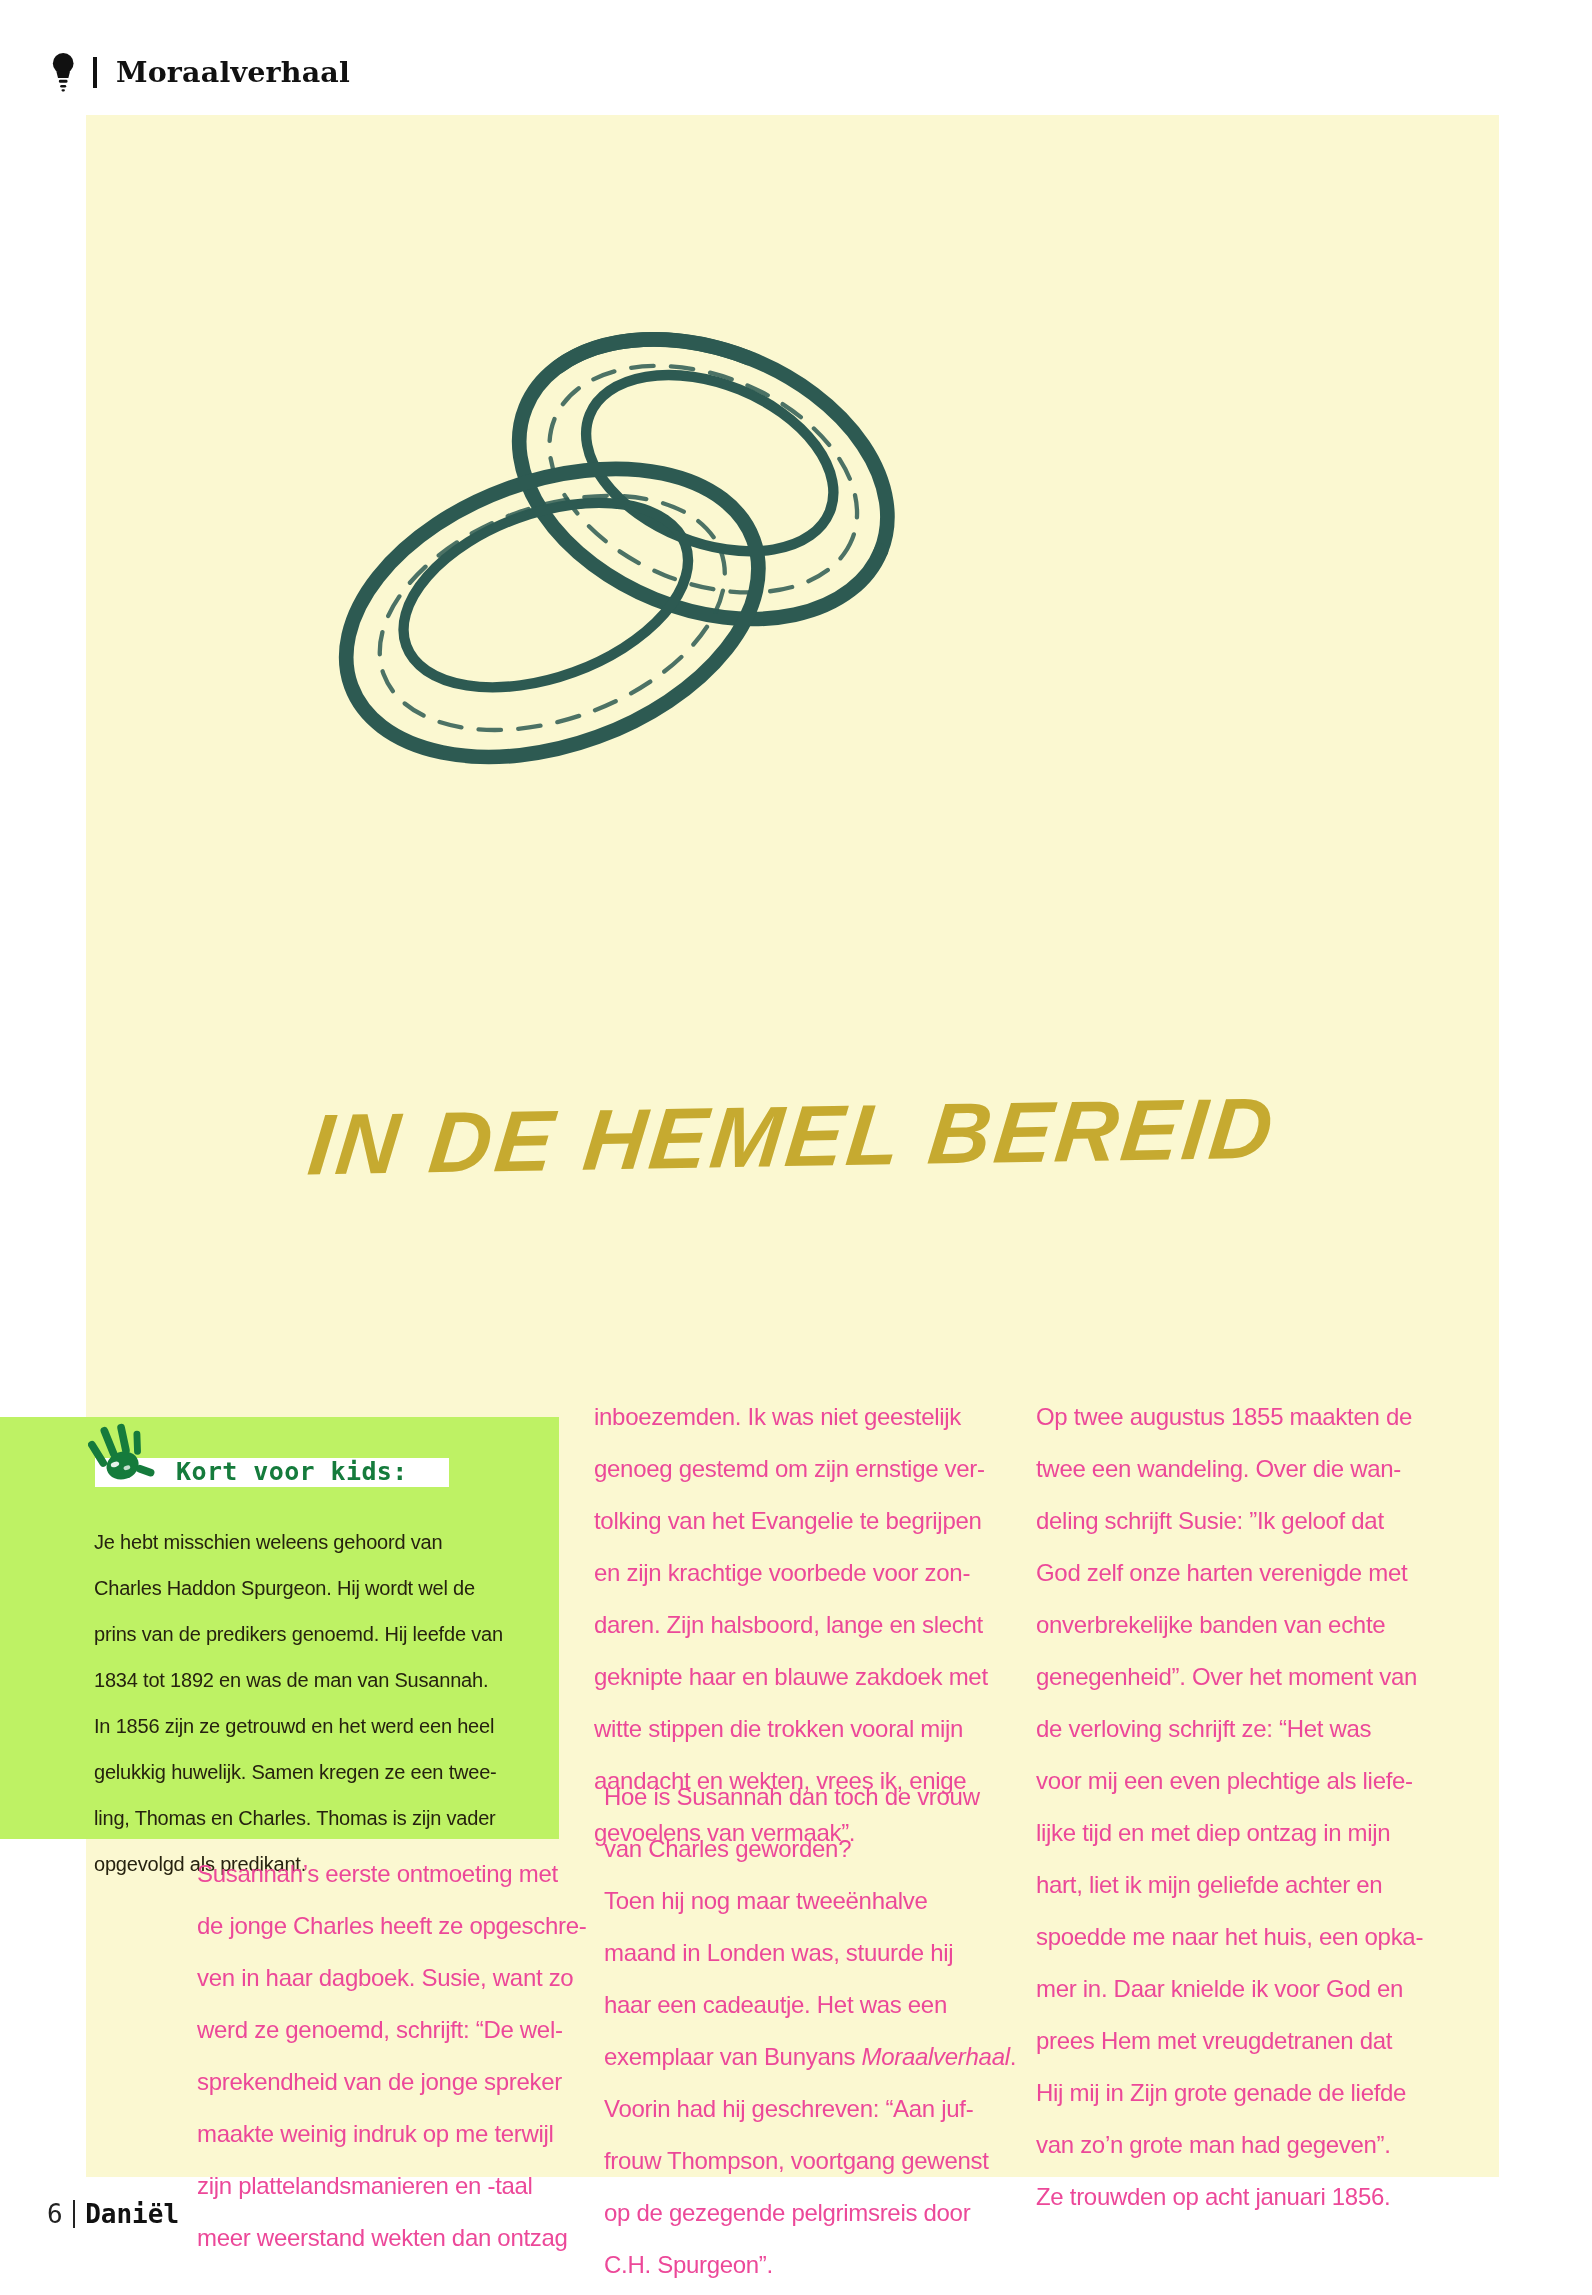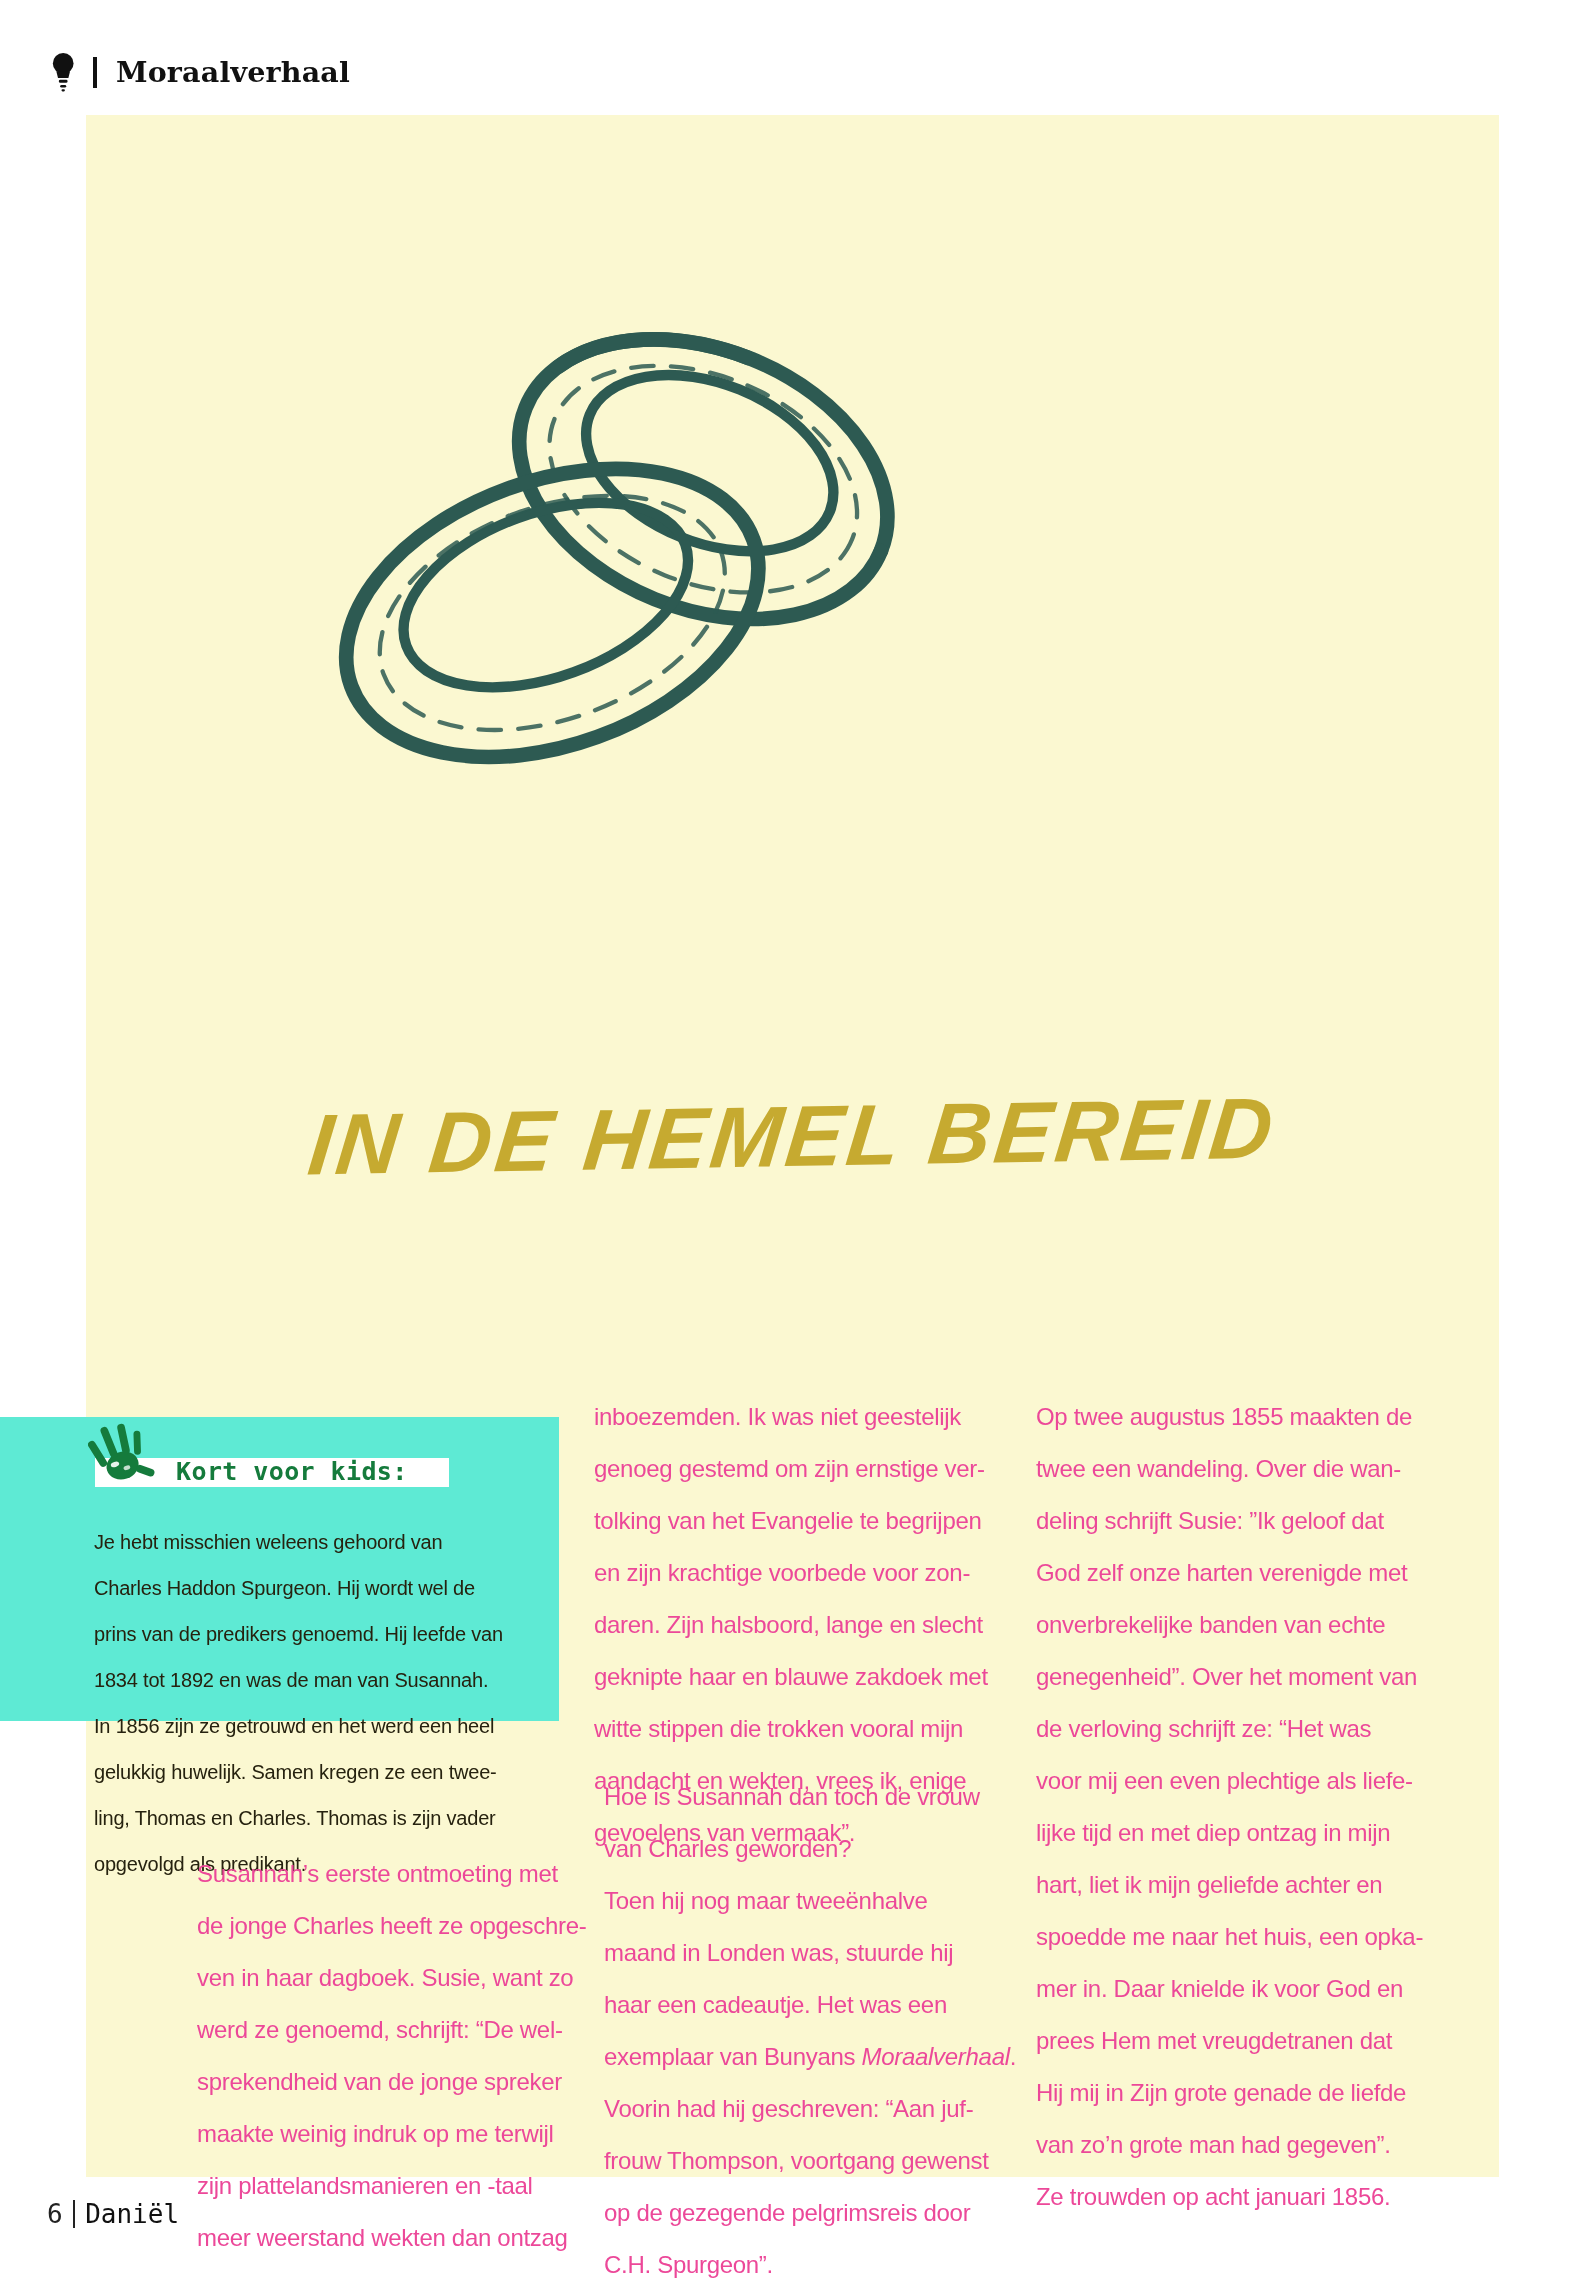--- a/index.html
+++ b/index.html
@@ -25,21 +25,21 @@
     font-family:"DejaVu Serif","Liberation Serif",serif;font-weight:700;
     font-size:79px;line-height:86px;color:#16616f;letter-spacing:0.9px;
   }
   .subtitle{
     position:absolute;left:86px;top:1084px;width:1413px;text-align:center;
     font-size:86px;line-height:104px;font-weight:700;font-style:italic;
     color:#c6aa30;letter-spacing:3.5px;transform:skewX(-7deg) rotate(-1deg);
     font-family:"Liberation Sans",sans-serif;
   }
   
-  .kids-box{position:absolute;left:0;top:1417px;width:559px;height:304px;background:#5eead4;}
+  .kids-box{position:absolute;left:0;top:1417px;width:559px;height:422px;background:#bef264;}
   .kids-hand{position:absolute;left:88px;top:3.5px;width:76px;height:72px;}
   .kids-strip{position:absolute;left:95px;top:41px;width:354px;height:28.5px;background:#ffffff;}
   .kids-title{
     position:absolute;left:176px;top:41px;height:28.5px;line-height:28.5px;
     font-size:25px;font-weight:700;color:#157b3c;letter-spacing:0.4px;
     font-family:"DejaVu Sans Mono","Liberation Mono",monospace;
   }
   .kids-body{
     position:absolute;left:94px;top:102px;white-space:pre;
     font-size:20px;line-height:46px;letter-spacing:-0.2px;color:#26220f;
@@ -51,21 +51,21 @@
   .col2-p2{left:604px;top:1771px;}
   .col3-p1{left:1036px;top:1391px;}
   .col3-ps{left:1036px;top:2033px;font-style:italic;}
   .book-title{font-style:italic;}
   
   .footer{
     position:absolute;left:47px;top:2199px;display:flex;align-items:center;gap:10.4px;
     font-family:"DejaVu Sans Mono","Liberation Mono",monospace;font-size:26px;color:#222;
   }
   .footer .divider{width:1.7px;height:28px;background:#222;}
-  .footer .mag{font-weight:400;color:#111;text-align:right;}
+  .footer .mag{font-weight:700;color:#111;text-align:right;}
 </style>
 </head>
 <body>
 
 <div class="page">
 
   <div class="header">
     <svg class="bulb" viewBox="0 0 26 46">
       <circle cx="13" cy="13" r="12" fill="#111"></circle>
       <path d="M5 22 L21 22 L19 30 L7 30 Z" fill="#111"></path>

